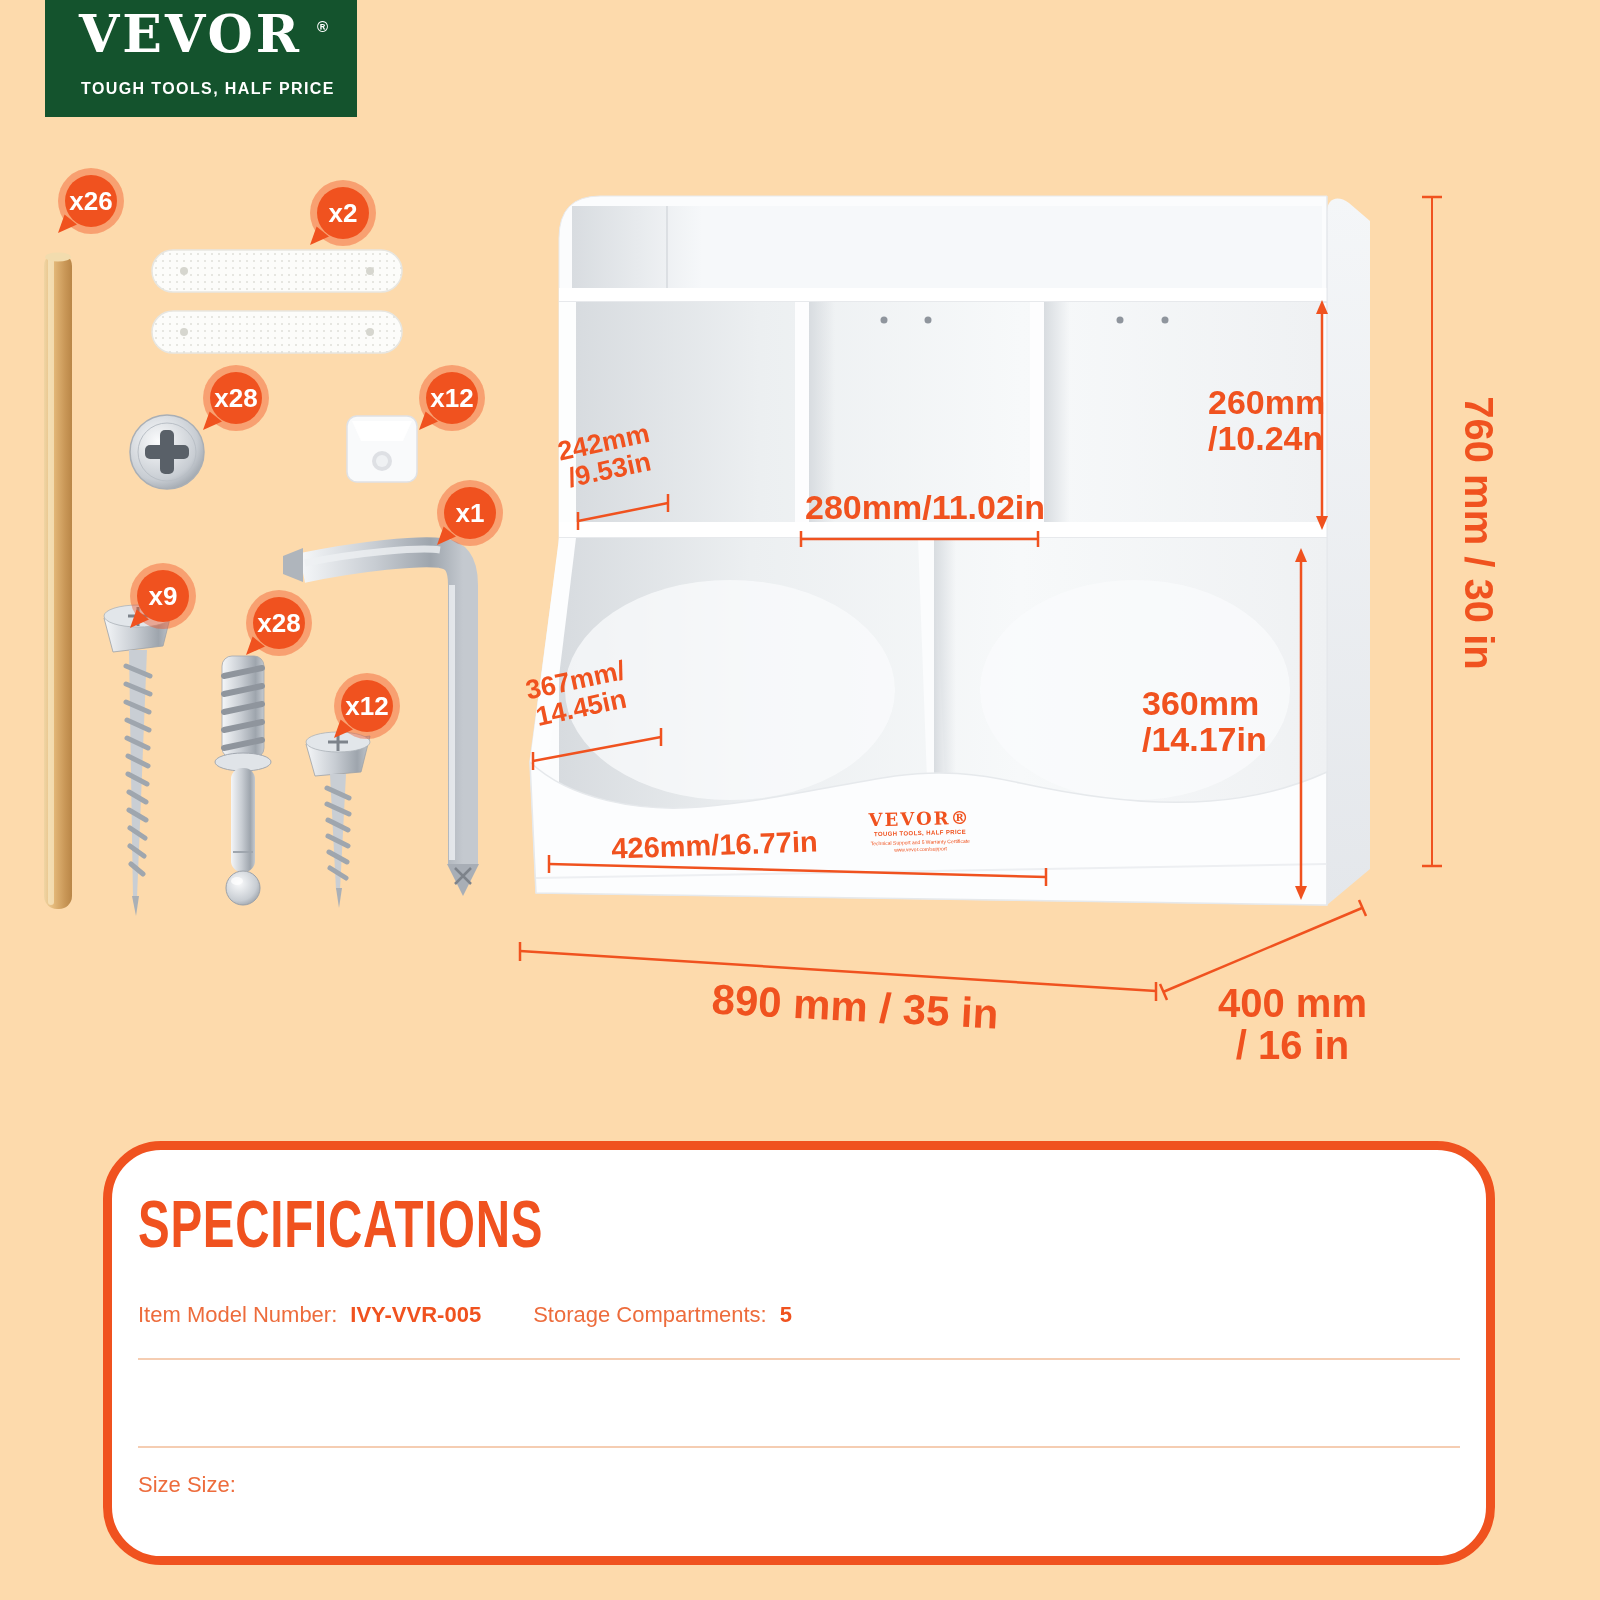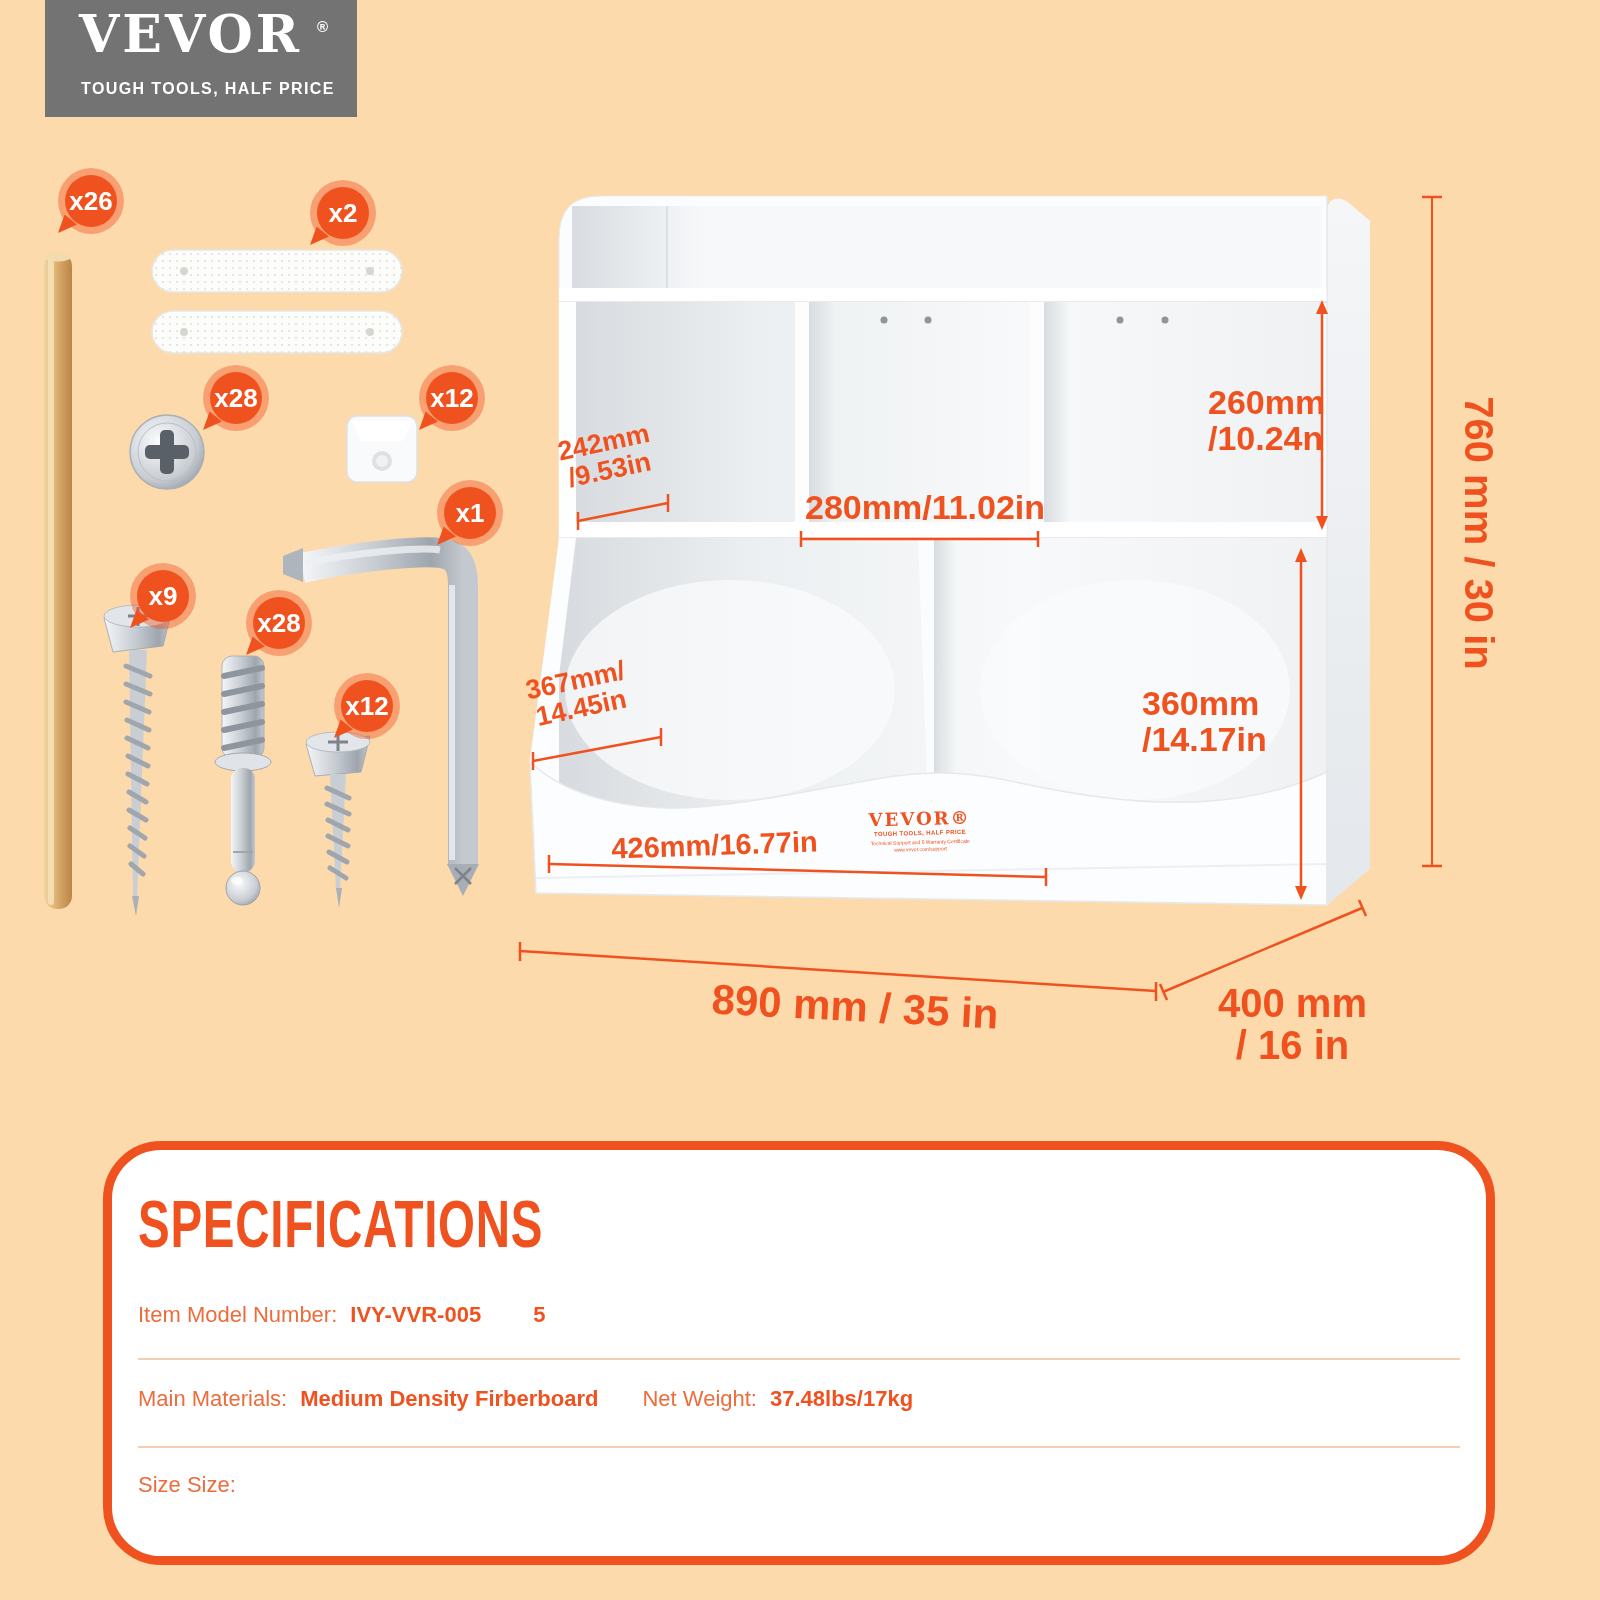--- a/index.html
+++ b/index.html
@@ -4,21 +4,21 @@
 <style>
   html,body{margin:0;padding:0;}
   body{
     width:1600px;height:1600px;position:relative;overflow:hidden;
     background:#FDDAAC;
     font-family:"Liberation Sans", sans-serif;
   }
   .abs{position:absolute;}
 
   
-  .logo{left:45px;top:0;width:312px;height:117px;background:#737373;color:#fff;}
+  .logo{left:45px;top:0;width:312px;height:117px;background:#14532d;color:#fff;}
   .logo-brand{position:absolute;left:34px;top:8px;font-family:"DejaVu Serif",serif;font-weight:bold;font-size:52px;letter-spacing:3px;line-height:1;}
   .logo-reg{position:absolute;left:272px;top:18px;font-size:15px;font-weight:bold;font-family:"Liberation Sans",sans-serif;}
   .logo-tag{position:absolute;left:36px;top:80px;font-size:16px;font-weight:bold;letter-spacing:1.4px;}
 
   
   .bubble{width:66px;height:66px;}
   .bubble .halo{position:absolute;inset:0;border-radius:50%;background:rgba(240,82,31,.42);}
   .bubble .tail{position:absolute;left:-1px;bottom:1px;width:20px;height:20px;background:#F0521F;clip-path:polygon(5% 100%,38% 8%,100% 58%);}
   .bubble .core{position:absolute;inset:7px;border-radius:50%;background:#F0521F;color:#fff;font-weight:bold;font-size:26px;display:flex;align-items:center;justify-content:center;}
 
@@ -342,28 +342,23 @@
 <div class="dim fs40 c r90" style="left:1327px;top:510px;width:300px;height:46px;">
   <span>760 mm / 30 in</span>
 </div>
 
 <div class="abs spec">
   <div class="spec-title">SPECIFICATIONS</div>
 
   <div class="spec-row row1">
     <span class="lab">Item Model Number:</span>
     <span class="val gap52">IVY-VVR-005</span>
+    <span class="lab">Storage Compartments:</span>
     <span class="val">5</span>
   </div>
   <div class="spec-div div1"></div>
 
-  <div class="spec-row row2">
-    <span class="lab">Main Materials:</span>
-    <span class="val gap44">Medium Density Firberboard</span>
-    <span class="lab">Net Weight:</span>
-    <span class="val">37.48lbs/17kg</span>
-  </div>
   <div class="spec-div div2"></div>
 
   <div class="spec-row row3">
     <span class="lab">Size Size:</span>
   </div>
 </div>
 
 </body></html>

